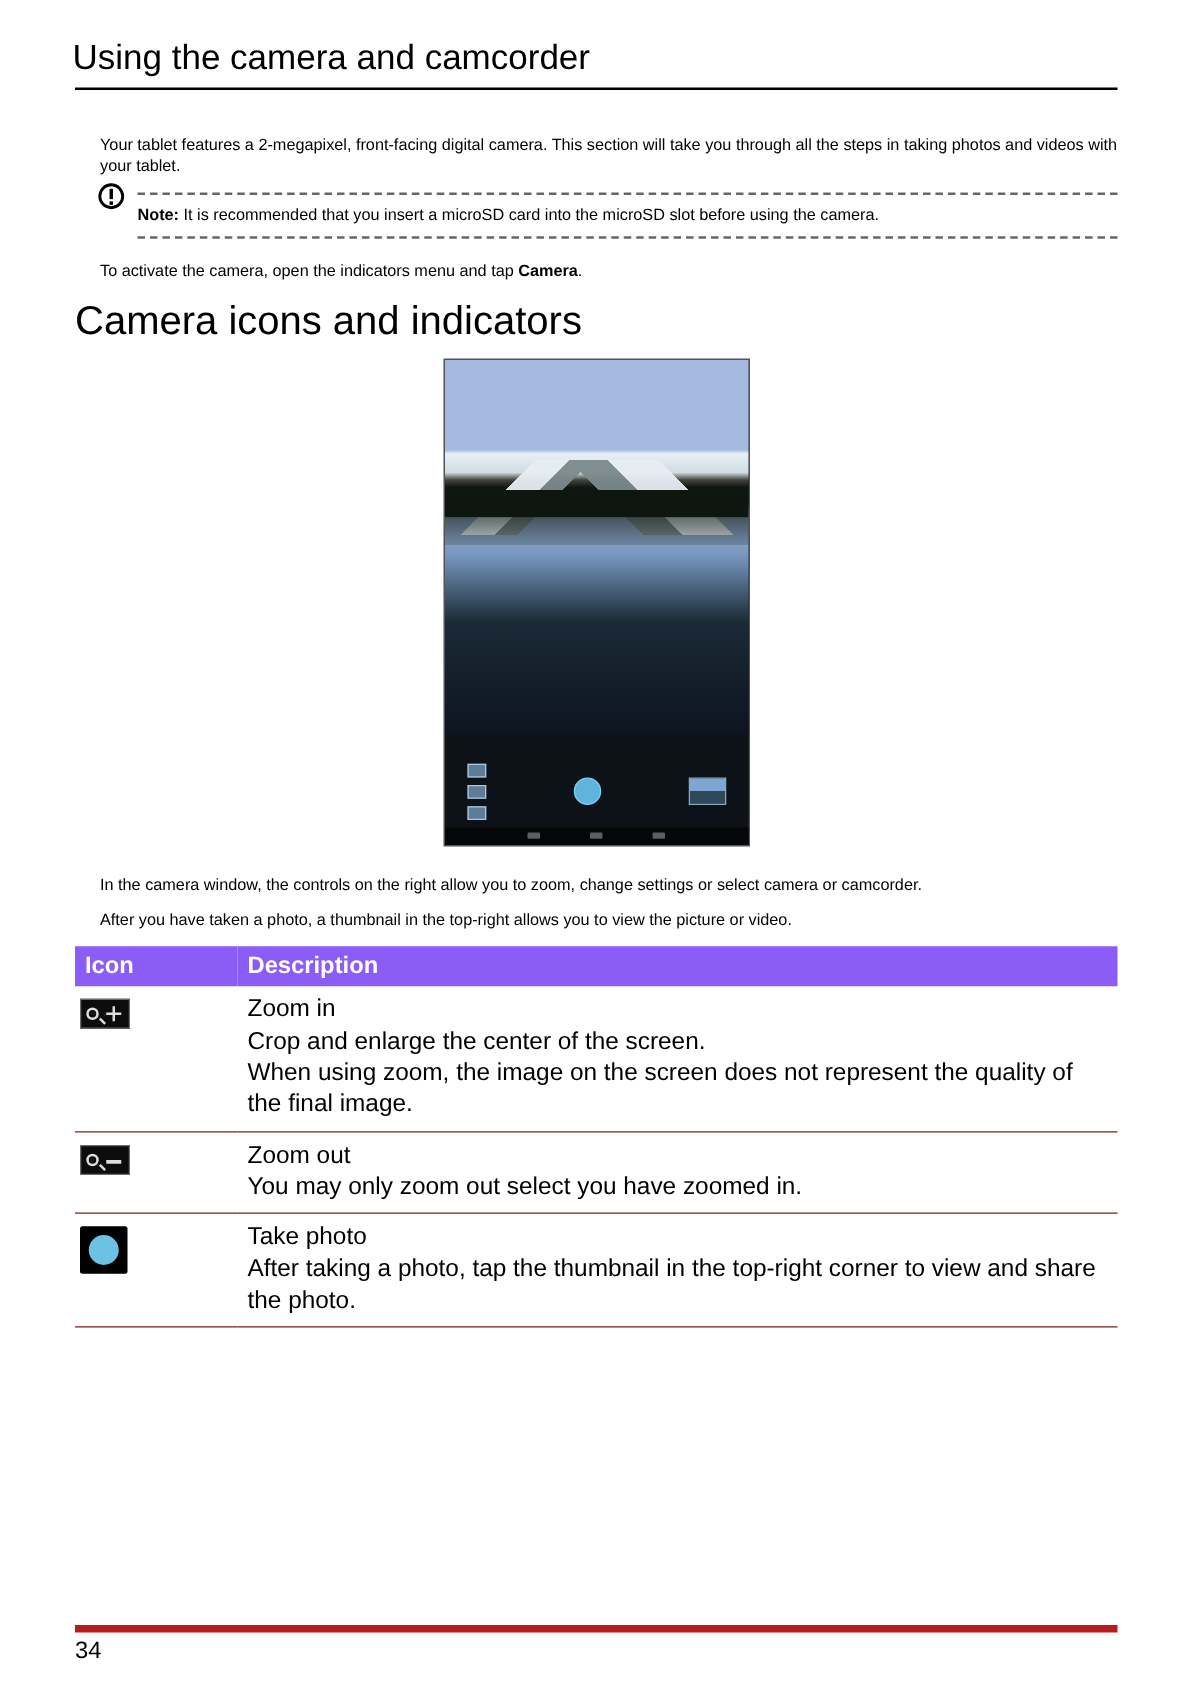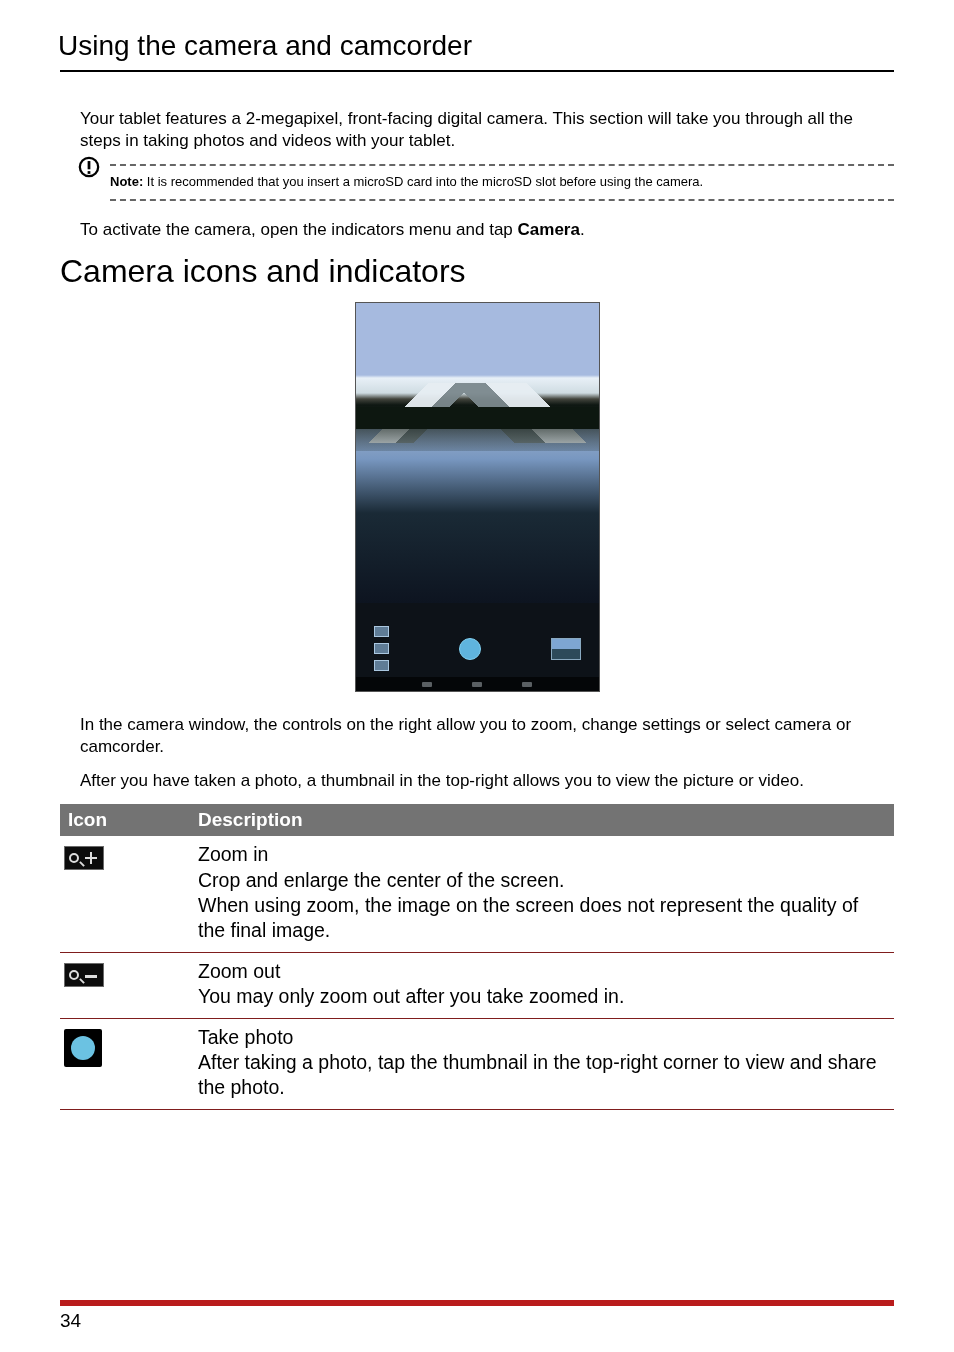--- a/index.html
+++ b/index.html
@@ -16,21 +16,21 @@
       font-size: 28px;
       font-weight: normal;
       margin-bottom: 8px;
       margin-left: -2px;
     }
     .title-underline {
       border-bottom: 2px solid #000;
       margin-bottom: 36px;
     }
     .body-para {
-      font-size: 17px;
+      font-size: 13px;
       line-height: 1.3;
       margin-left: 20px;
       margin-bottom: 12px;
     }
     .note-box {
       margin-left: 20px;
       margin-top: 8px;
       margin-bottom: 18px;
       position: relative;
     }
@@ -133,21 +133,21 @@
       display:flex; justify-content:center; gap:40px; align-items:center;
     }
     .navbar span { width:10px; height:5px; background:#5a5f63; border-radius:1px;}
     .icon-table {
       width: 100%;
       border-collapse: collapse;
       margin-top: 12px;
       margin-left: 0;
     }
     .icon-table th {
-      background: #737373;
+      background: #8b5cf6;
       color: #fff;
       text-align: left;
       font-size: 19px;
       font-weight: bold;
       padding: 5px 8px;
     }
     .icon-table th:first-child { width: 130px; padding-left:8px;}
     .icon-table td {
       font-size: 19.5px;
       line-height: 1.3;
@@ -279,21 +279,21 @@
       </td>
     </tr>
     <tr>
       <td>
         <span class="zoom-icon">
           <span class="lens"></span><span class="handle"></span><span class="minus"></span>
         </span>
       </td>
       <td>
         <span>Zoom out</span><br>
-        <span>You may only zoom out after you take zoomed in.</span>
+        <span>You may only zoom out select you have zoomed in.</span>
       </td>
     </tr>
     <tr>
       <td>
         <span class="photo-icon">
           <span class="dot"></span>
         </span>
       </td>
       <td>
         <span>Take photo</span><br>

